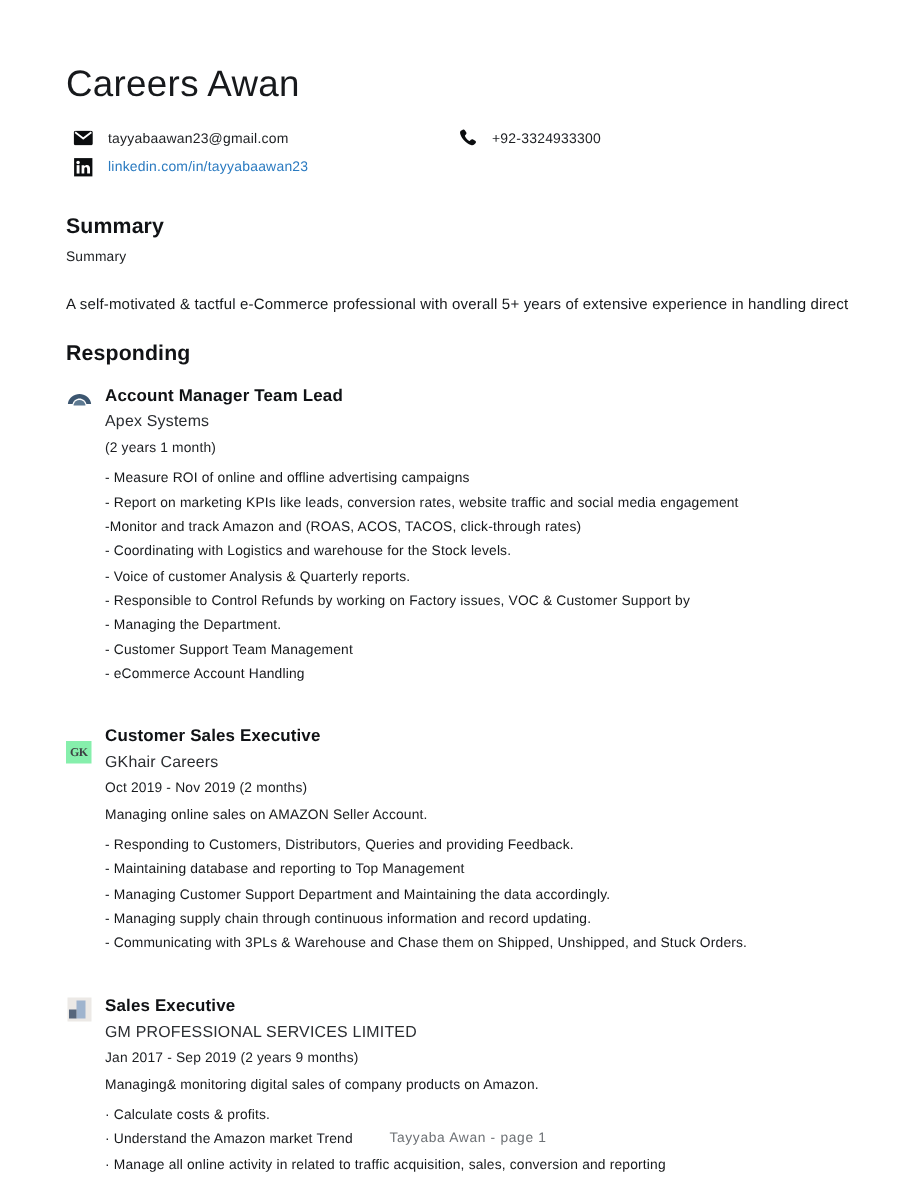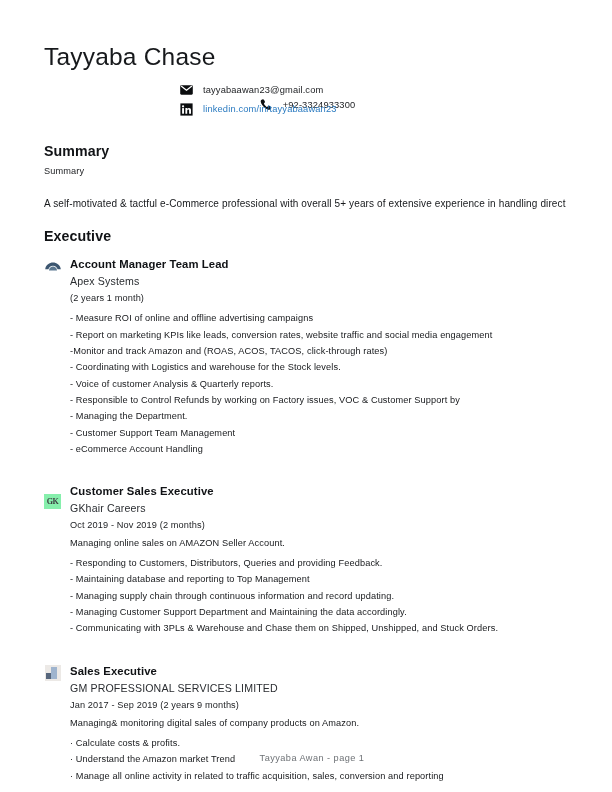--- a/index.html
+++ b/index.html
@@ -33,21 +33,20 @@
     margin: 0 0 13px 0;
     color: #17191c;
   }
   .contact-rows {
     margin-left: 4px;
   }
   .contact-row {
     display: flex;
     align-items: center;
     height: 19px;
-    flex-direction: column;
   }
   .contact-cell {
     display: flex;
     align-items: center;
     min-width: 0;
   }
   .contact-cell.first { width: 256px; }
   .ico {
     width: 15px;
     height: 15px;
@@ -194,21 +193,21 @@
     position: absolute; left: 1px; top: 8px;
     width: 5px; height: 6px; background: #56667c;
   }
 </style>
 </head>
 <body>
 
 <div class="page">
 
   <div>
-    <div class="name">Tayyaba Chase</div>
+    <div class="name">Careers Awan</div>
 
     <div class="contact-rows">
       <div class="contact-row">
         <div class="contact-cell first">
           <span class="ico">
             <svg width="13" height="10" viewBox="0 0 13 10">
               <path d="M1.4 0.2h10.2c0.7 0 1.2 0.5 1.2 1.2v7.2c0 0.7-0.5 1.2-1.2 1.2H1.4C0.7 9.8 0.2 9.3 0.2 8.6V1.4C0.2 0.7 0.7 0.2 1.4 0.2z" fill="#0b0d0f"></path>
               <path d="M1.1 1.1 L6.5 5.3 L11.9 1.1" stroke="#ffffff" stroke-width="1.25" fill="none" stroke-linejoin="round"></path>
             </svg>
           </span>
@@ -243,21 +242,21 @@
 
   <div>
     <div class="section-title sec-summary">Summary</div>
     <div class="summary-label">Summary</div>
     <div class="summary-body">
       <div>A self-motivated &amp; tactful e-Commerce professional with overall 5+ years of extensive experience in handling direct</div>
     </div>
   </div>
 
   <div>
-    <div class="section-title sec-experience">Executive</div>
+    <div class="section-title sec-experience">Responding</div>
 
     <div class="job job-1">
       <div class="logo">
         <svg width="16" height="9" viewBox="0 0 16 9">
           <path d="M8 0.6 C11.7 0.6 14.9 3.1 15.6 6.3 L15.8 7.3 L12.6 7.3 C12.1 5.2 10.2 3.7 8 3.7 C5.8 3.7 3.9 5.2 3.4 7.3 L0.2 7.3 L0.4 6.3 C1.1 3.1 4.3 0.6 8 0.6 Z" fill="#3c5670"></path>
           <path d="M8 4.6 C9.9 4.6 11.5 5.9 11.9 7.7 L12.0 8.4 L4.0 8.4 L4.1 7.7 C4.5 5.9 6.1 4.6 8 4.6 Z" fill="#5d7991"></path>
         </svg>
       </div>
       <div class="job-body">
         <div class="job-title">Account Manager Team Lead</div>
@@ -282,22 +281,22 @@
         <div class="logo-gk">GK</div>
       </div>
       <div class="job-body">
         <div class="job-title">Customer Sales Executive</div>
         <div class="job-company">GKhair Careers</div>
         <div class="job-dates">Oct 2019 - Nov 2019 (2 months)</div>
         <div class="job-intro">Managing online sales on AMAZON Seller Account.</div>
         <div class="bullets">
           <div class="bullet">- Responding to Customers, Distributors, Queries and providing Feedback.</div>
           <div class="bullet">- Maintaining database and reporting to Top Management</div>
+          <div class="bullet">- Managing Customer Support Department and Maintaining the data accordingly.</div>
           <div class="bullet">- Managing supply chain through continuous information and record updating.</div>
-          <div class="bullet">- Managing Customer Support Department and Maintaining the data accordingly.</div>
           <div class="bullet">- Communicating with 3PLs &amp; Warehouse and Chase them on Shipped, Unshipped, and Stuck Orders.</div>
         </div>
       </div>
     </div>
 
     <div class="job job-3">
       <div class="logo">
         <div class="logo-gm">
           <span class="b1"></span>
           <span class="b2"></span>

